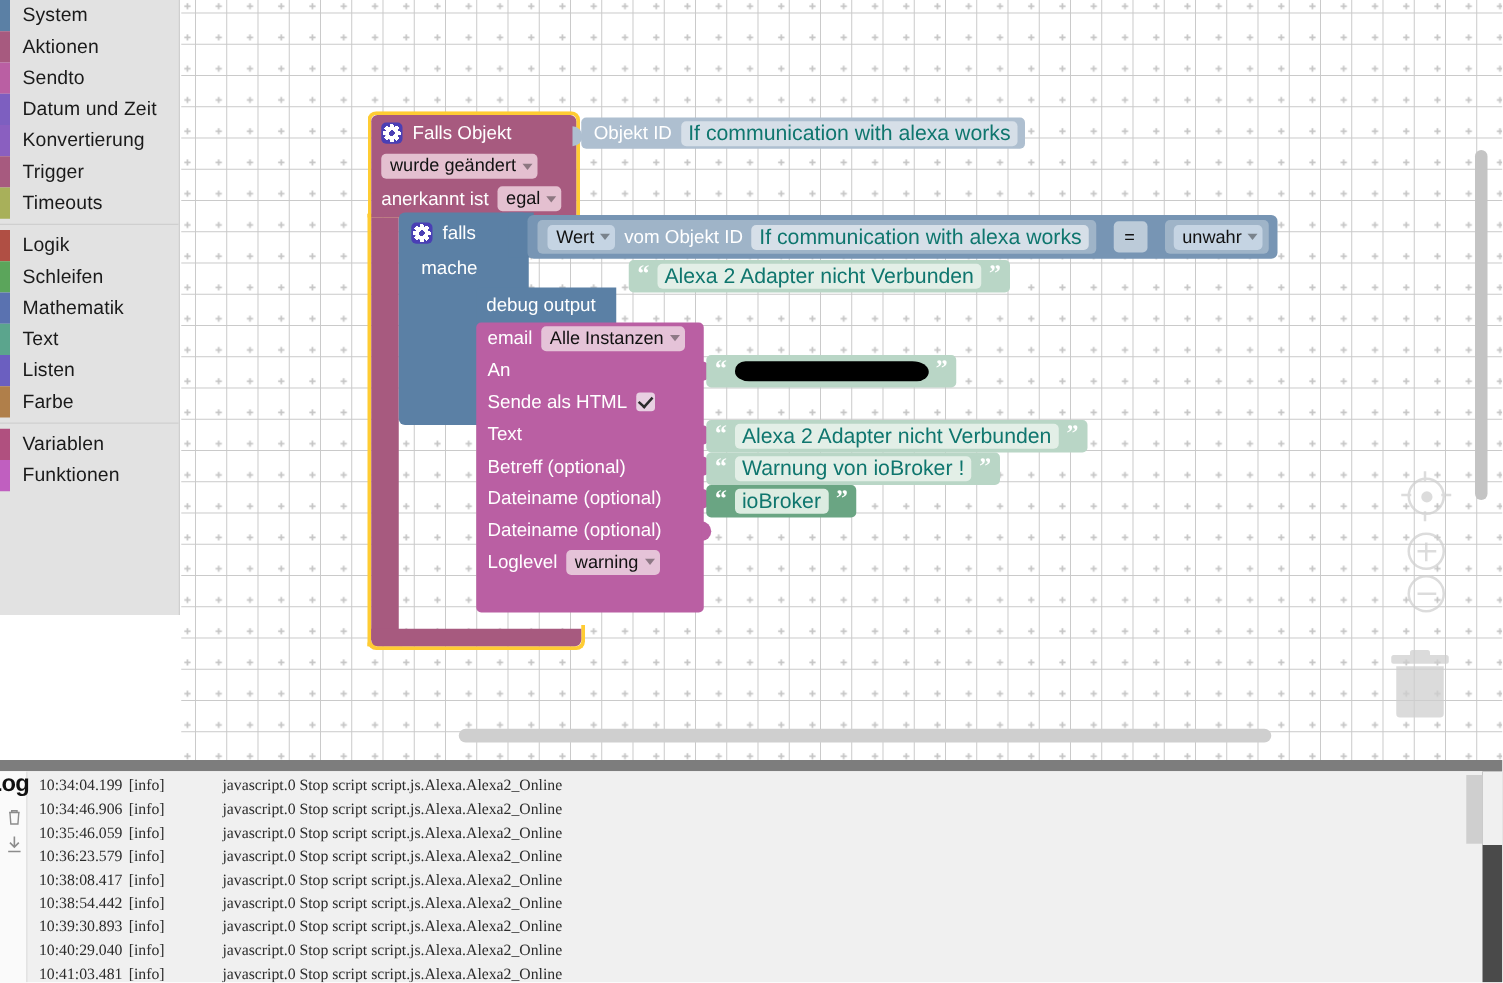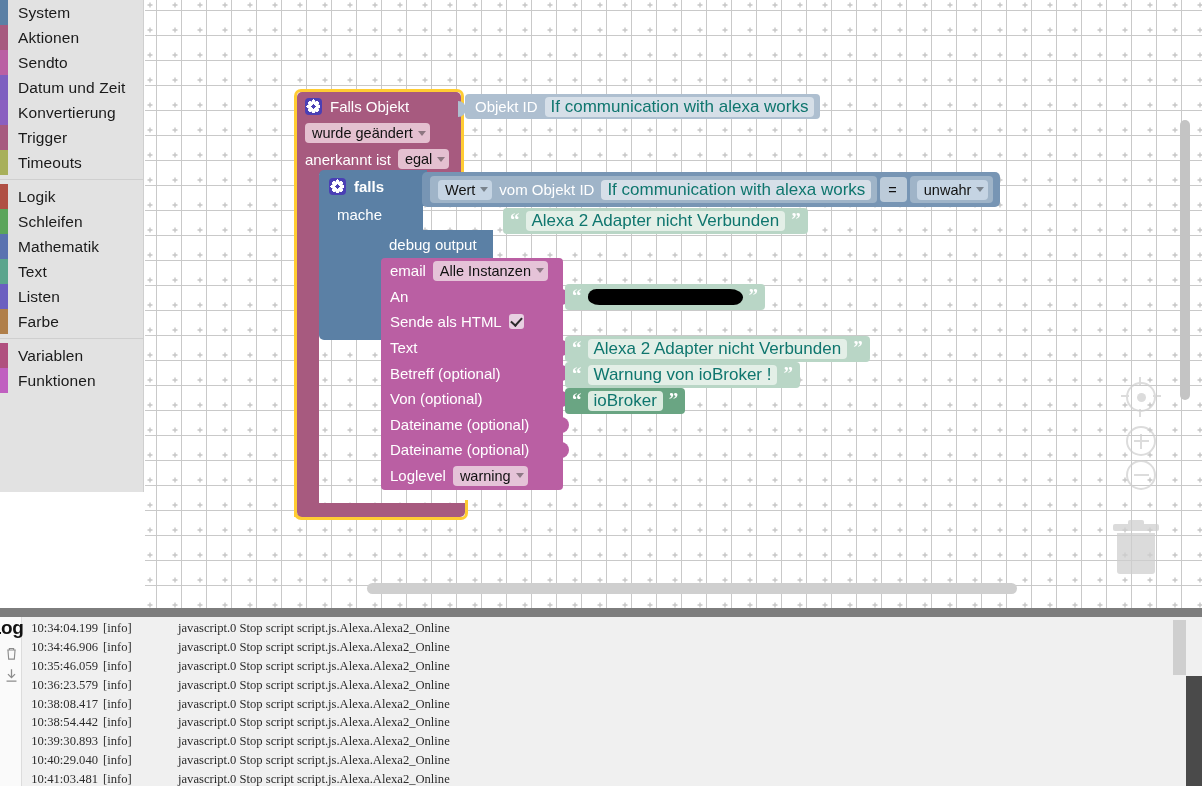--- a/index.html
+++ b/index.html
@@ -86,21 +86,21 @@
     border-radius: 0 0 5px 5px;
   }
 
   
   #blk-if {
     left: 174px; top: 170px;
     width: 104px; height: 170px;
     background: #5b80a5;
     border-radius: 5px;
   }
-  #blk-if .hdr { height: 32px; padding-left: 10px; font-weight: bold; }
+  #blk-if .hdr { height: 32px; padding-left: 10px; }
   #blk-if .machetxt { position:absolute; left:18px; top:36px;text-align:right; }
   #if-notch {
     left: 262px; top: 170px; width: 20px; height: 36px;
     background:#5b80a5;
   }
 
   
   .b-text { color: #fff; font-size: 15px; white-space: nowrap; }
   .b-text-dark { color: #111; font-size: 14.5px; white-space: nowrap; }
 
@@ -182,21 +182,21 @@
   }
 
   
   #blk-compare {
     left: 277px; top: 172px;
     height: 35px;
     background: #7795b4;
     border-radius: 5px;
     display: flex; align-items: center;
     padding: 0 7px 0 8px;
-    gap: 3px;
+    gap: 14px;
   }
   #blk-getval {
     height: 27px; background:#9fb4c8; border-radius:4px;
     display:flex; align-items:center; gap:7px; padding:0 6px 0 8px;
   }
   #blk-eq {
     height: 25px; background:#bccbd9; border-radius:4px;
     display:flex; align-items:center; padding:0 4px 0 8px;
   }
   #blk-bool {
@@ -567,24 +567,20 @@
           </div>
           <div class="erow" style="position: relative;">
             <span class="b-text">Text</span>
             <span class="stub" style="top: 5px;"></span>
           </div>
           <div class="erow" style="position: relative;">
             <span class="b-text">Betreff (optional)</span>
             <span class="stub" style="top: 5px;"></span>
           </div>
           <div class="erow" style="position: relative;">
-            <span class="b-text">Von (optional)</span>
-            <span class="stub" style="top: 5px;"></span>
-          </div>
-          <div class="erow" style="position: relative;">
             <span class="b-text">Dateiname (optional)</span>
             <span class="stub" style="top: 5px;"></span>
           </div>
           <div class="erow" style="position: relative;">
             <span class="b-text">Dateiname (optional)</span>
             <span class="stub" style="top: 5px;"></span>
           </div>
         </div>
       <div class="erow">
         <span class="b-text" style="margin-right:7px">Loglevel</span>

